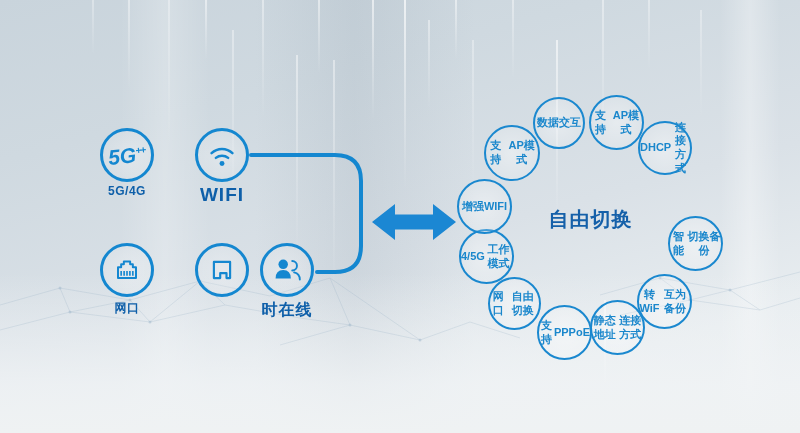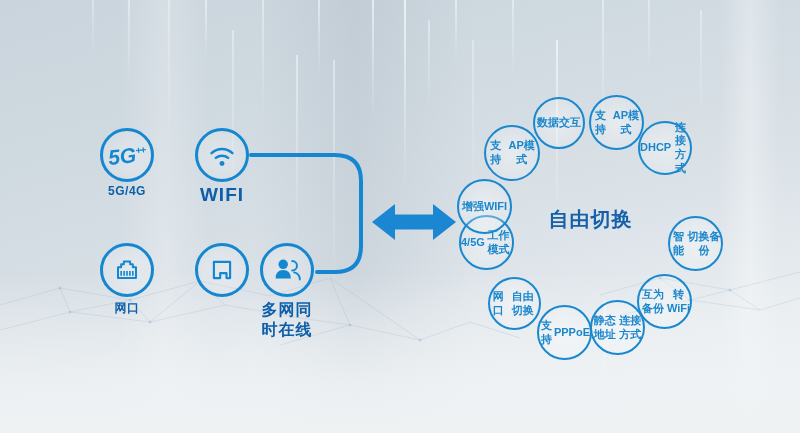--- a/index.html
+++ b/index.html
@@ -115,21 +115,20 @@
   </div>
   <div class="circle-icon" style="left:260px;top:243px;">
     <svg width="38" height="38" viewBox="0 0 40 40">
       <circle cx="16" cy="14" r="5" fill="#1487d0"></circle>
       <path d="M8 29 q0 -9 8 -9 q8 0 8 9 z" fill="#1487d0"></path>
       <path d="M25.5 10.5 a5 5 0 0 1 0 10 M27.5 22.5 q6 1.5 6 7.5" stroke="#1487d0" stroke-width="2" fill="none" stroke-linecap="round"></path>
     </svg>
   </div>
   <div class="icon-label lbl-lg" style="left:90px;top:300px;width:74px;">网口</div>
   <div class="icon-label lbl-2line" style="left:250px;top:300px;width:74px;">
-    <div>多网同</div>
     <div>时在线</div>
   </div>
 
   <svg class="layer" width="800" height="433">
     <path d="M251 155 H335 Q361 155 361 181 V246 Q361 272 335 272 H317" stroke="#1487d0" stroke-width="4" fill="none" stroke-linecap="round"></path>
   </svg>
 
   <svg class="layer" width="800" height="433">
     <polygon points="372,222 395,204 395,214.5 433,214.5 433,204 456,222 433,240 433,229.5 395,229.5 395,240" fill="#1b87d3"></polygon>
   </svg>
@@ -152,36 +151,36 @@
   </div>
   <div class="bubble" style="left:638px;top:121px;width:54px;height:54px;">
     <span>DHCP</span>
       <span>连接方式</span>
   </div>
   <div class="bubble" style="left:668px;top:216px;width:55px;height:55px;justify-content:space-between;">
     <span>智能</span>
       <span>切换备份</span>
   </div>
   <div class="bubble" style="left:637px;top:274px;width:55px;height:55px;">
-    <span>互为备份</span>
-      <span>转WiFi</span>
+    <span>转WiF</span>
+      <span>互为备份</span>
   </div>
   <div class="bubble" style="left:590px;top:300px;width:55px;height:55px;justify-content:center;">
     <span>静态地址</span>
       <span>连接方式</span>
   </div>
   <div class="bubble" style="left:537px;top:305px;width:55px;height:55px;">
     <span>支持</span>
       <span>PPPoE</span>
   </div>
   <div class="bubble" style="left:488px;top:277px;width:53px;height:53px;">
     <span>网口</span>
       <span>自由切换</span>
   </div>
-  <div class="bubble" style="left:459px;top:215px;width:55px;height:55px;">
+  <div class="bubble" style="left:459px;top:229px;width:55px;height:55px;">
     <span>4/5G</span>
       <span>工作模式</span>
   </div>
   <div class="bubble" style="left:457px;top:179px;width:55px;height:55px;">
     <span>增强</span>
       <span>WIFI</span>
   </div>
 
 </div>
 

